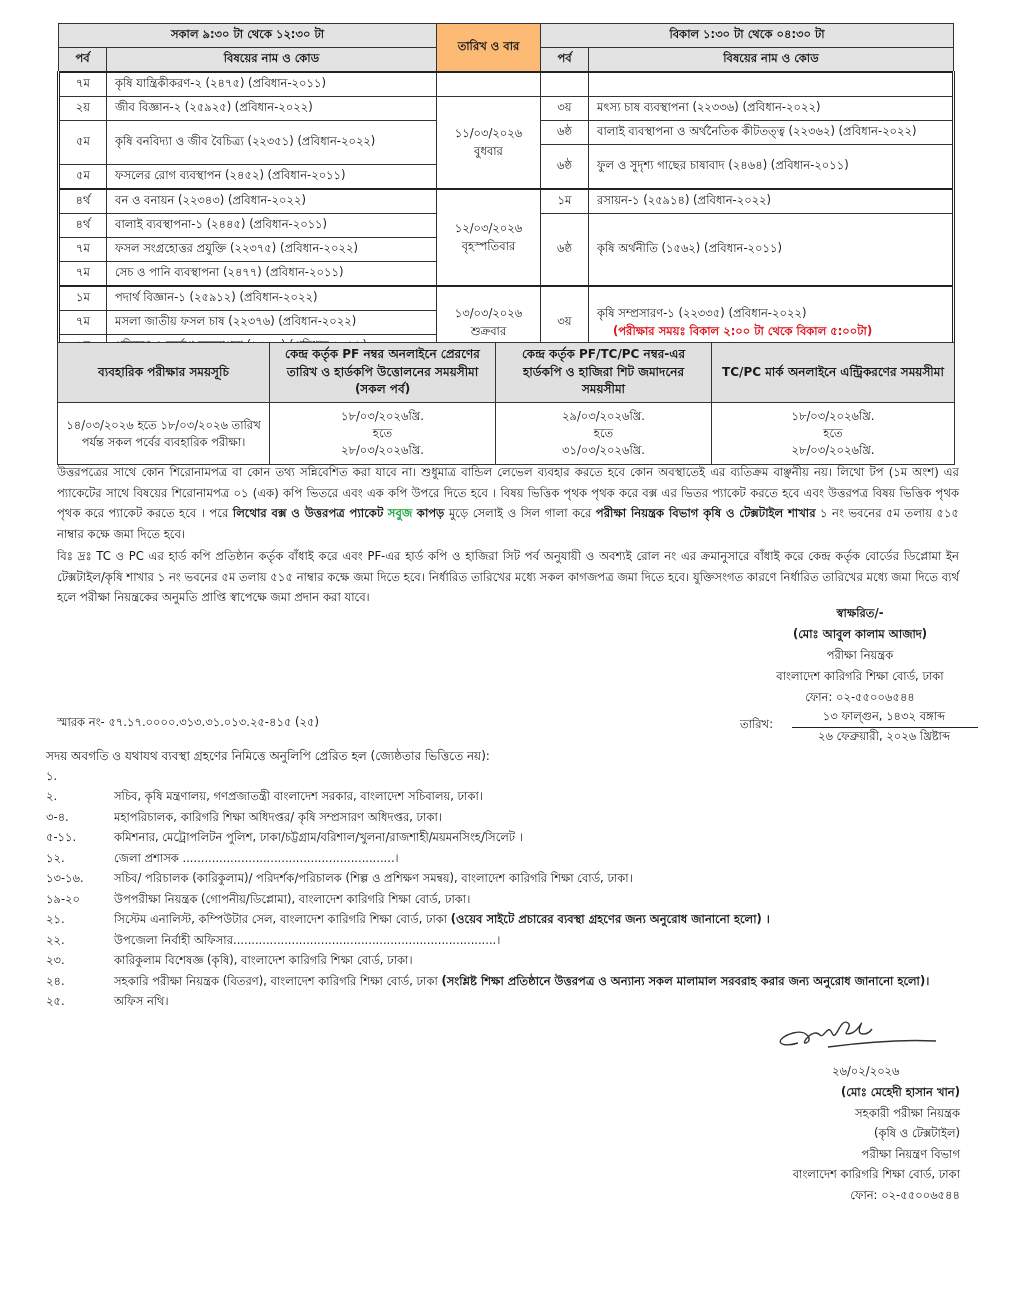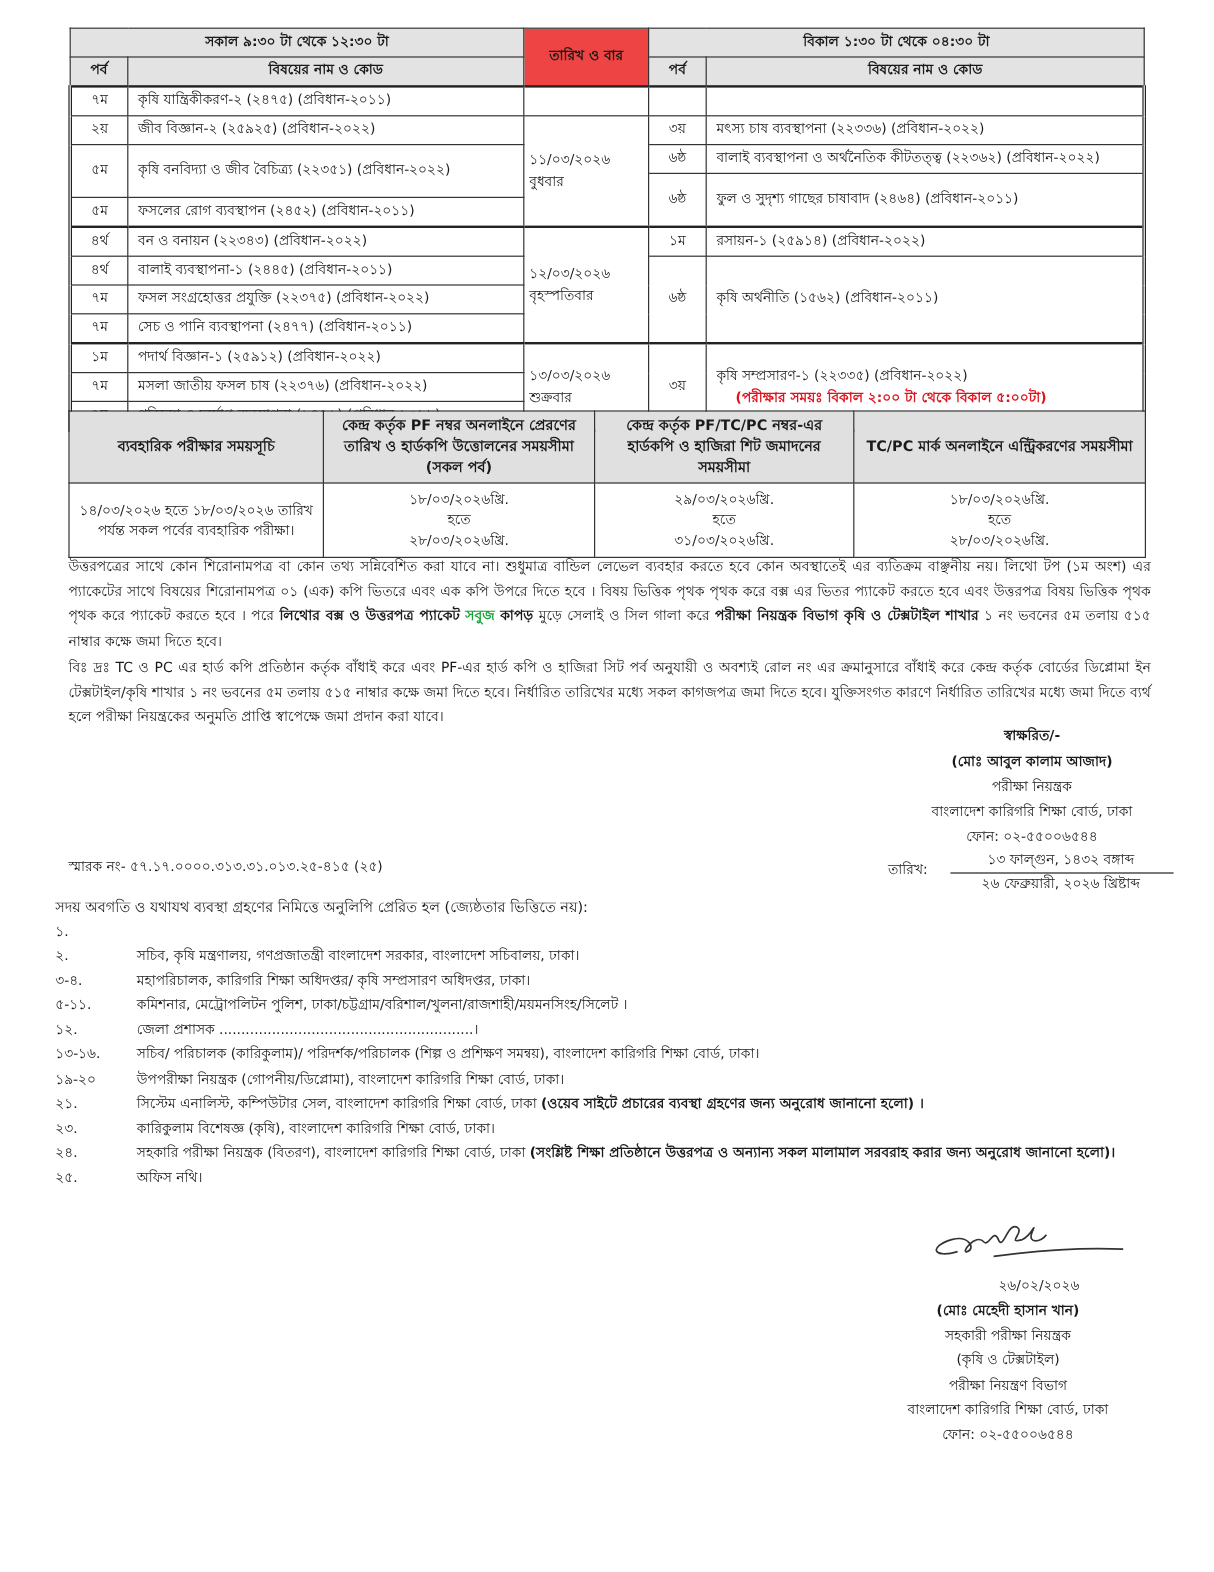--- a/index.html
+++ b/index.html
@@ -5,24 +5,24 @@
   * { box-sizing: border-box; margin: 0; padding: 0; }
   html, body { width: 1012px; height: 1310px; background: #ffffff; }
   body { font-family: "DejaVu Sans", "Liberation Sans", sans-serif; color: #1a1a1a; font-size: 11.5px; position: relative; overflow: hidden; }
   table { border-collapse: collapse; }
 
   
   #sched { position: absolute; left: 57px; top: 23px; width: 898px; }
   #sched td, #sched th { border: 1px solid #333; padding: 2px 4px; vertical-align: middle; }
   #sched .hdr { background: #e3e3e3; font-weight: bold; text-align: center; height: 19px; }
   #sched .hdr2 { background: #e3e3e3; font-weight: bold; text-align: center; height: 19px; }
-  #sched .datehdr { background: #ef4444; font-weight: bold; text-align: center; }
+  #sched .datehdr { background: #fdba74; font-weight: bold; text-align: center; }
   #sched .pc { text-align: center; width: 48px; }
   #sched .subj { padding-left: 8px; }
-  #sched .date { text-align: left; line-height: 1.55; width: 104px; }
+  #sched .date { text-align: center; line-height: 1.55; width: 104px; }
   #sched tr.r td { height: 22px; }
   #sched .thick-top td { border-top: 2.5px solid #222; }
   #sched .red { color: #e0141e; font-weight: bold; margin-left: 16px; }
   #sched .edge-l { border-left: 3px double #222 !important; }
   #sched .edge-r { border-right: 3px double #222 !important; }
 
   
   #deadline { position: absolute; left: 57px; top: 342px; width: 898px; }
   #deadline td { border: 1.5px solid #333; text-align: center; vertical-align: middle; padding: 2px 6px; line-height: 1.45; }
   #deadline .h { background: #e0e0e0; font-weight: bold; height: 60px; font-size: 12px; }
@@ -47,21 +47,21 @@
   
   #dist-title { position: absolute; left: 46px; top: 747px; font-weight: normal; font-size: 12px; }
   #dist { position: absolute; left: 46px; top: 767px; width: 950px; }
   .dist-row { display: flex; height: 20.5px; align-items: center; }
   .dist-num { width: 68px; }
   .dist-text { flex: 1; }
 
   
   #sign-img { position: absolute; left: 768px; top: 1013px; }
   #sig2-date { position: absolute; left: 832px; top: 1063px; }
-  #sig2 { position: absolute; left: 720px; top: 1082px; width: 240px; text-align: center; line-height: 20.5px; }
+  #sig2 { position: absolute; left: 720px; top: 1082px; width: 240px; text-align: right; line-height: 20.5px; }
 </style>
 </head>
 <body>
 
 <table id="sched">
   <tbody>
       <tr>
     <td class="hdr" colspan="2">সকাল ৯:৩০ টা থেকে ১২:৩০ টা</td>
     <td class="datehdr" rowspan="2">তারিখ ও বার</td>
     <td class="hdr" colspan="2">বিকাল ১:৩০ টা থেকে ০৪:৩০ টা</td>
@@ -230,20 +230,24 @@
       <span class="dist-num">১৩-১৬.</span>
       <span class="dist-text"><span>সচিব/ পরিচালক (কারিকুলাম)/ পরিদর্শক/পরিচালক (শিল্প ও প্রশিক্ষণ সমন্বয়), বাংলাদেশ কারিগরি শিক্ষা বোর্ড, ঢাকা।</span><span class="b"></span></span>
     </div>
     <div class="dist-row">
       <span class="dist-num">১৯-২০</span>
       <span class="dist-text"><span>উপপরীক্ষা নিয়ন্ত্রক (গোপনীয়/ডিপ্লোমা), বাংলাদেশ কারিগরি শিক্ষা বোর্ড, ঢাকা।</span><span class="b"></span></span>
     </div>
     <div class="dist-row">
       <span class="dist-num">২১.</span>
       <span class="dist-text"><span>সিস্টেম এনালিস্ট, কম্পিউটার সেল, বাংলাদেশ কারিগরি শিক্ষা বোর্ড, ঢাকা </span><span class="b">(ওয়েব সাইটে প্রচারের ব্যবস্থা গ্রহণের জন্য অনুরোধ জানানো হলো) ।</span></span>
+    </div>
+    <div class="dist-row">
+      <span class="dist-num">২২.</span>
+      <span class="dist-text"><span>উপজেলা নির্বাহী অফিসার........................................................................।</span><span class="b"></span></span>
     </div>
     <div class="dist-row">
       <span class="dist-num">২৩.</span>
       <span class="dist-text"><span>কারিকুলাম বিশেষজ্ঞ (কৃষি), বাংলাদেশ কারিগরি শিক্ষা বোর্ড, ঢাকা।</span><span class="b"></span></span>
     </div>
     <div class="dist-row">
       <span class="dist-num">২৪.</span>
       <span class="dist-text"><span>সহকারি পরীক্ষা নিয়ন্ত্রক (বিতরণ), বাংলাদেশ কারিগরি শিক্ষা বোর্ড, ঢাকা </span><span class="b">(সংশ্লিষ্ট শিক্ষা প্রতিষ্ঠানে উত্তরপত্র ও অন্যান্য সকল মালামাল সরবরাহ করার জন্য অনুরোধ জানানো হলো)।</span></span>
     </div>
     <div class="dist-row">

